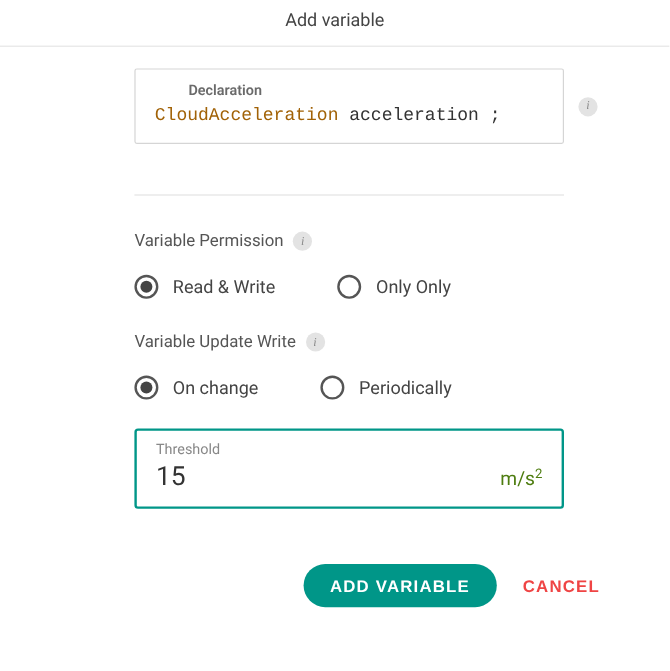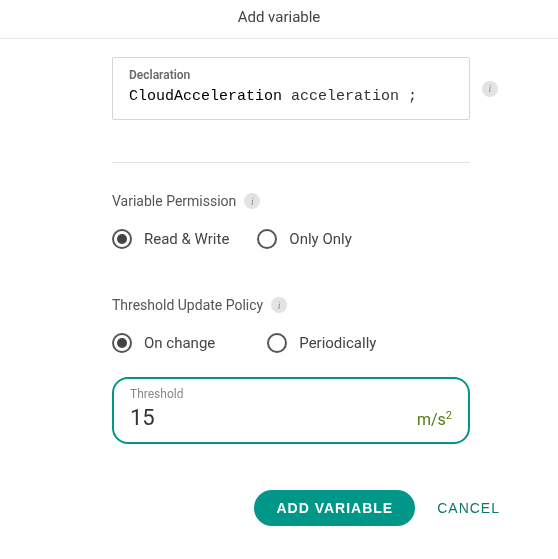--- a/index.html
+++ b/index.html
@@ -31,26 +31,27 @@
   border-radius: 2px;
   padding: 10px 16px 14px;
   flex: 1;
   max-width: 358px;
 }
 .decl-label {
   font-size: 12px;
   color: #6a6a6a;
   font-weight: 600;
   margin-bottom: 6px;
+  margin-left: 28px;
 }
 .decl-code {
   font-family: "Courier New", monospace;
   font-size: 15px;
 }
-.decl-type { color: #000000; margin-top: 33px; }
+.decl-type { color: #a16207; margin-top: 33px; }
 .decl-name { color: #333; }
 .info-icon {
   width: 16px;
   height: 16px;
   border-radius: 50%;
   background: #e3e3e3;
   color: #888;
   font-size: 10px;
   font-style: italic;
   font-family: serif;
@@ -67,22 +68,22 @@
 }
 .section-label {
   display: flex;
   gap: 8px;
   font-size: 14px;
   color: #555;
   margin-bottom: 20px;
 }
 .radio-row {
   display: flex;
-  gap: 28px;
-  margin-bottom: 48px;
+  gap: 52px;
+  margin-bottom: 28px;
 }
 .radio-row.tight { gap: 52px; margin-bottom: 24px; }
 .radio-item {
   display: flex;
   align-items: center;
   gap: 12px;
   font-size: 15px;
   color: #444;
   cursor: pointer;
 }
@@ -98,21 +99,21 @@
 }
 .radio.selected::after {
   content: "";
   width: 10px;
   height: 10px;
   background: #444;
   border-radius: 50%;
 }
 .threshold-box {
   border: 2px solid #009688;
-  border-radius: 16px;
+  border-radius: 3px;
   padding: 8px 16px 12px;
   max-width: 358px;
 }
 .threshold-label {
   font-size: 12px;
   color: #888;
   margin-bottom: 4px;
 }
 .threshold-inner {
   display: flex;
@@ -146,23 +147,23 @@
   border-radius: 20px;
   padding: 10px 22px;
   font-size: 14px;
   font-weight: 600;
   letter-spacing: 1px;
   cursor: pointer;
 }
 .btn-cancel {
   background: none;
   border: none;
-  color: #0f766e;
+  color: #ef4444;
   font-size: 14px;
-  font-weight: 400;
+  font-weight: 700;
   letter-spacing: 1px;
   cursor: pointer;
 }
 </style>
 </head>
 <body>
 
 <div class="header">Add variable</div>
 
 <div class="content">
@@ -190,21 +191,21 @@
       <span class="radio selected"></span>
       <span>Read &amp; Write</span>
     </div>
     <div class="radio-item">
       <span class="radio"></span>
       <span>Only Only</span>
     </div>
   </div>
 
   <div class="section-label">
-    <span>Threshold Update Policy</span>
+    <span>Variable Update Write</span>
     <span class="info-icon">i</span>
   </div>
   <div class="radio-row tight">
     <div class="radio-item">
       <span class="radio selected"></span>
       <span>On change</span>
     </div>
     <div class="radio-item">
       <span class="radio"></span>
       <span>Periodically</span>

